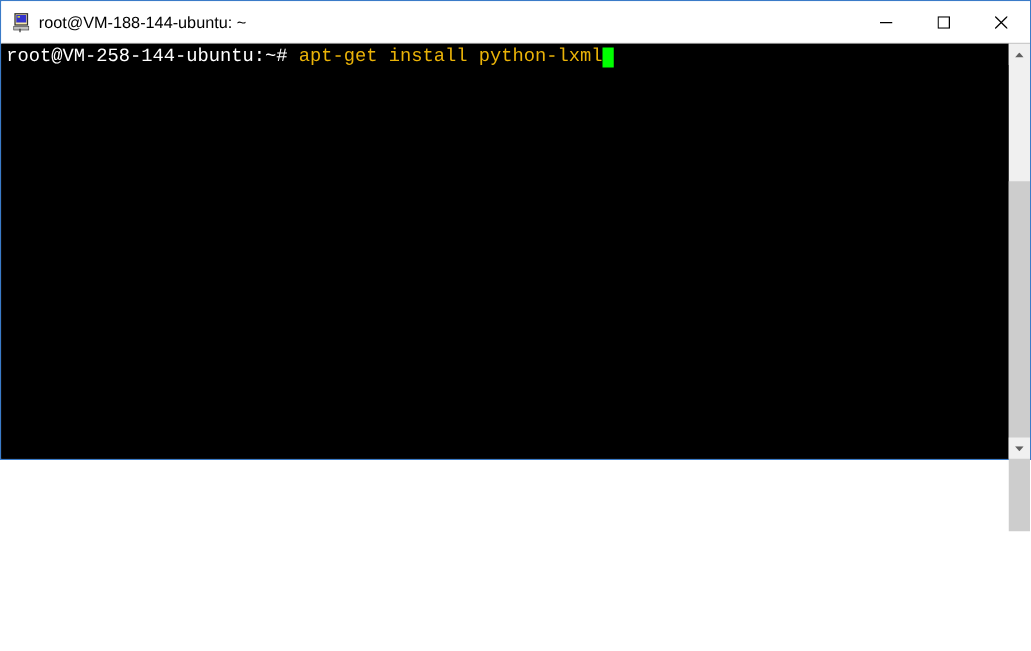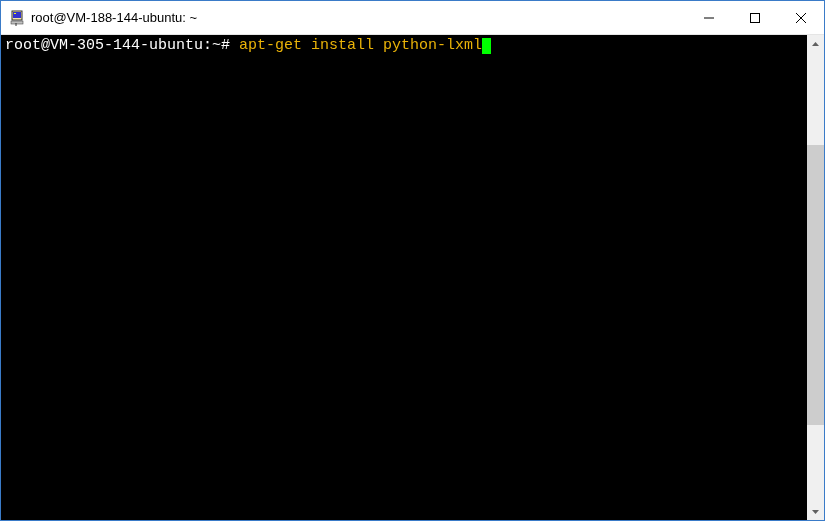--- a/index.html
+++ b/index.html
@@ -9,21 +9,21 @@
     }
     body {
       width: 825px;
       height: 521px;
       font-family: "Segoe UI", Tahoma, sans-serif;
       background: #fff;
       overflow: hidden;
     }
     .window {
       width: 825px;
-      height: 521px;
+      height: 368px;
       border: 1px solid #3a7bc8;
       display: flex;
       flex-direction: column;
       background: #fff;
     }
     .title-bar {
       height: 34px;
       background: #ffffff;
       display: flex;
       align-items: center;
@@ -142,21 +142,21 @@
       </button>
       <button class="win-btn close">
         <svg width="10" height="10" viewBox="0 0 10 10">
           <line x1="0" y1="0" x2="10" y2="10" stroke="#000" stroke-width="1"></line>
           <line x1="10" y1="0" x2="0" y2="10" stroke="#000" stroke-width="1"></line>
         </svg>
       </button>
     </div>
   </div>
   <div class="terminal-wrap">
-    <div class="terminal"><span class="prompt">root@VM-305-144-ubuntu:~# </span><span class="command">apt-get install python-lxml</span><span class="cursor"></span></div>
+    <div class="terminal"><span class="prompt">root@VM-258-144-ubuntu:~# </span><span class="command">apt-get install python-lxml</span><span class="cursor"></span></div>
     <div class="scrollbar">
       <div class="scroll-btn up">
         <svg width="7" height="4" viewBox="0 0 7 4">
           <path d="M0 4 L3.5 0 L7 4 Z" fill="#606060"></path>
         </svg>
       </div>
       <div class="scroll-thumb"></div>
       <div class="scroll-btn down">
         <svg width="7" height="4" viewBox="0 0 7 4">
           <path d="M0 0 L3.5 4 L7 0 Z" fill="#606060"></path>

